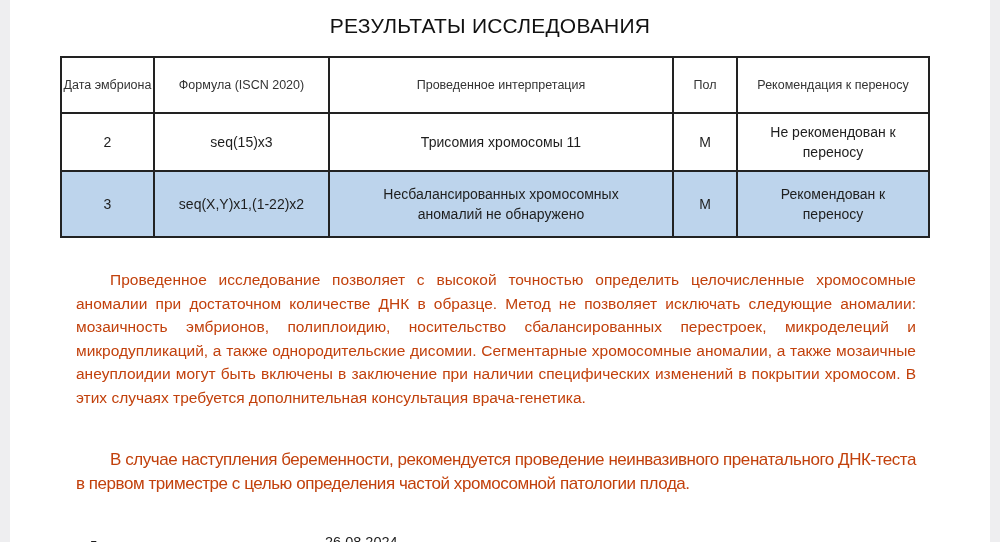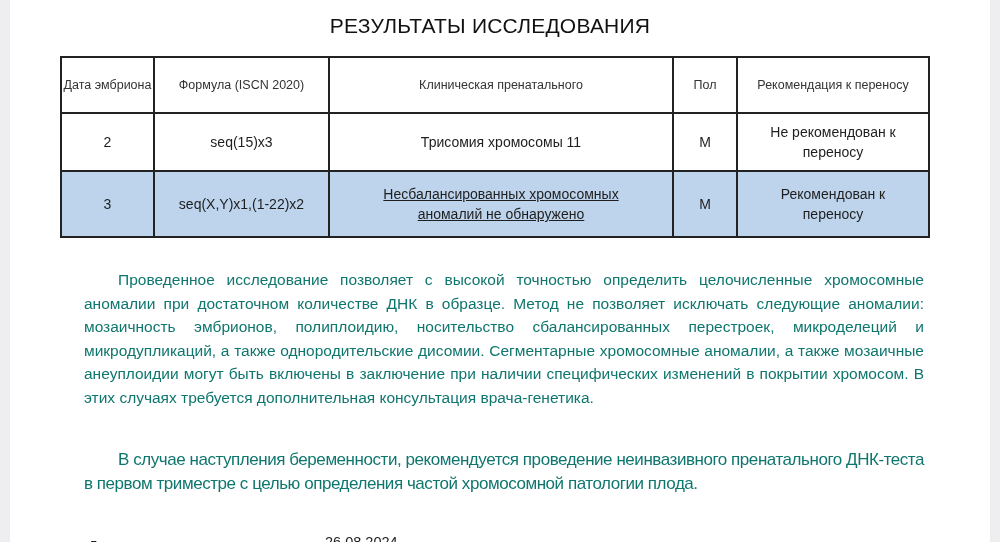--- a/index.html
+++ b/index.html
@@ -38,25 +38,25 @@
       text-align: center;
       vertical-align: middle;
       font-weight: normal;
       line-height: 20px;
     }
     table.results th { height: 56px; font-size: 12.5px; line-height: 18px; color: #333; }
     table.results tr.r1 td { height: 58px; font-size: 14px; }
     table.results tr.r2 td { height: 57px; font-size: 14px; background: #bdd4ec; }
     .para {
       position: absolute;
-      left: 84px; width: 840px;
+      left: 76px; width: 840px;
       font-size: 15.5px;
       line-height: 23.5px;
       text-align: justify;
-      color: #0f766e;
+      color: #c2410c;
     }
     .p1 { top: 268px; }
     .p2 { top: 448px; letter-spacing: -0.45px; font-size: 17px; }
     .indent { display: inline-block; width: 34px; }
     .date-row {
       position: absolute;
       left: 80px; top: 510px;
       font-size: 14.5px;
       color: #1e1e1e;
     }
@@ -75,37 +75,37 @@
     <col style="width:93px">
     <col style="width:175px">
     <col style="width:344px">
     <col style="width:64px">
     <col style="width:192px">
   </colgroup>
   <thead>
     <tr>
       <th>Дата эмбриона</th>
       <th>Формула (ISCN 2020)</th>
-      <th>Клиническая пренатального</th>
+      <th>Проведенное интерпретация</th>
       <th>Пол</th>
       <th>Рекомендация к переносу</th>
     </tr>
   </thead>
   <tbody>
     <tr class="r1">
       <td>2</td>
       <td>seq(15)x3</td>
       <td>Трисомия хромосомы 11</td>
       <td>М</td>
       <td style="padding:0 14px;">Не рекомендован к переносу</td>
     </tr>
     <tr class="r2">
       <td>3</td>
       <td>seq(X,Y)x1,(1-22)x2</td>
-      <td style="padding:0 40px;text-decoration:underline;">Несбалансированных хромосомных аномалий не обнаружено</td>
+      <td style="padding:0 40px;">Несбалансированных хромосомных аномалий не обнаружено</td>
       <td>М</td>
       <td style="padding:12px 40px;">Рекомендован к переносу</td>
     </tr>
   </tbody>
 </table>
 
 <div class="para p1"><span class="indent"></span><span>Проведенное исследование позволяет с высокой точностью определить целочисленные хромосомные аномалии при достаточном количестве ДНК в образце. Метод не позволяет исключать следующие аномалии: мозаичность эмбрионов, полиплоидию, носительство сбалансированных перестроек, микроделеций и микродупликаций, а также однородительские дисомии. Сегментарные хромосомные аномалии, а также мозаичные анеуплоидии могут быть включены в заключение при наличии специфических изменений в покрытии хромосом. В этих случаях требуется дополнительная консультация врача-генетика.</span></div>
 
 <div class="para p2"><span class="indent"></span><span>В случае наступления беременности, рекомендуется проведение неинвазивного пренатального ДНК-теста в первом триместре с целью определения частой хромосомной патологии плода.</span></div>
 

